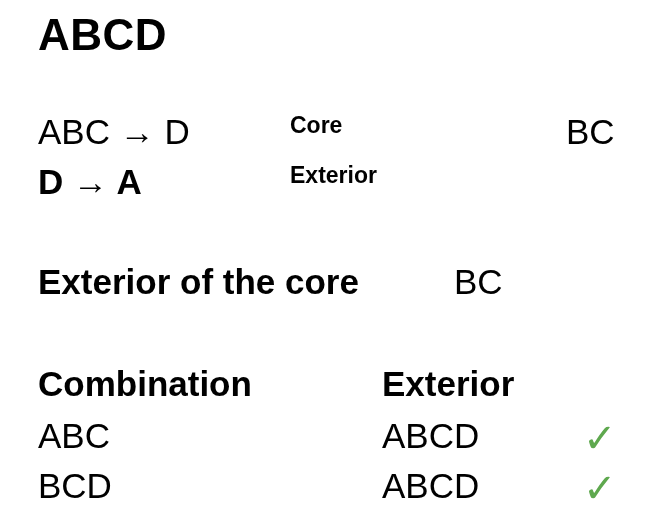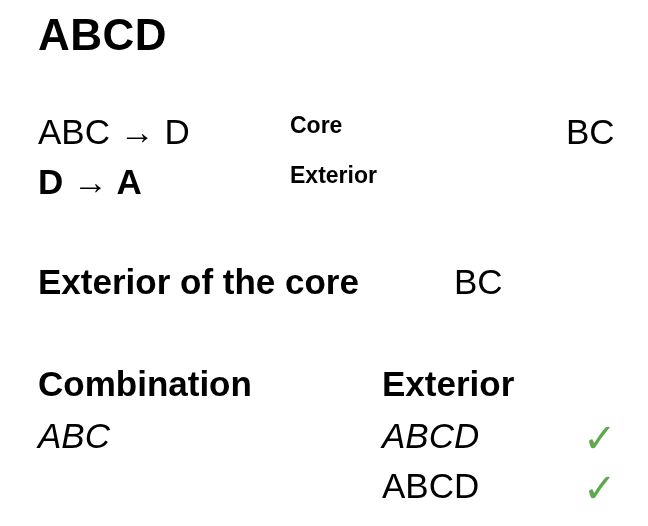--- a/index.html
+++ b/index.html
@@ -58,21 +58,21 @@
   .tbl-c3 { left: 583px; }
   .tbl-head {
     font-size: 35px;
     font-weight: bold;
     top: 366px;
   }
   .tbl-row {
     font-size: 35px;
     font-weight: normal;
   }
-  .tbl-row-1 { top: 418px; font-style: italic; }
+  .tbl-row-1 { top: 418px; }
   .tbl-row-2 { top: 468px; }
   .check {
     font-family: "DejaVu Sans", sans-serif;
     font-size: 40px;
     font-weight: bold;
     line-height: 1;
   }
 </style>
 </head>
 <body>
@@ -91,16 +91,17 @@
   <div class="abs closure-label">Exterior of the core</div>
   <div class="abs closure-value">BC</div>
 
   <div class="abs tbl-head tbl-c1">Combination</div>
   <div class="abs tbl-head tbl-c2">Exterior</div>
 
   <div class="abs tbl-row tbl-row-1 tbl-c1">ABC</div>
   <div class="abs tbl-row tbl-row-1 tbl-c2">ABCD</div>
   <div class="abs tbl-row-1 tbl-c3 check" style="color:#5ea84e;">✓</div>
 
+  <div class="abs tbl-row tbl-row-2 tbl-c1">BCD</div>
   <div class="abs tbl-row tbl-row-2 tbl-c2">ABCD</div>
   <div class="abs tbl-row-2 tbl-c3 check" style="color:#5ea84e;">✓</div>
 
 </div>
 
 </body></html>

